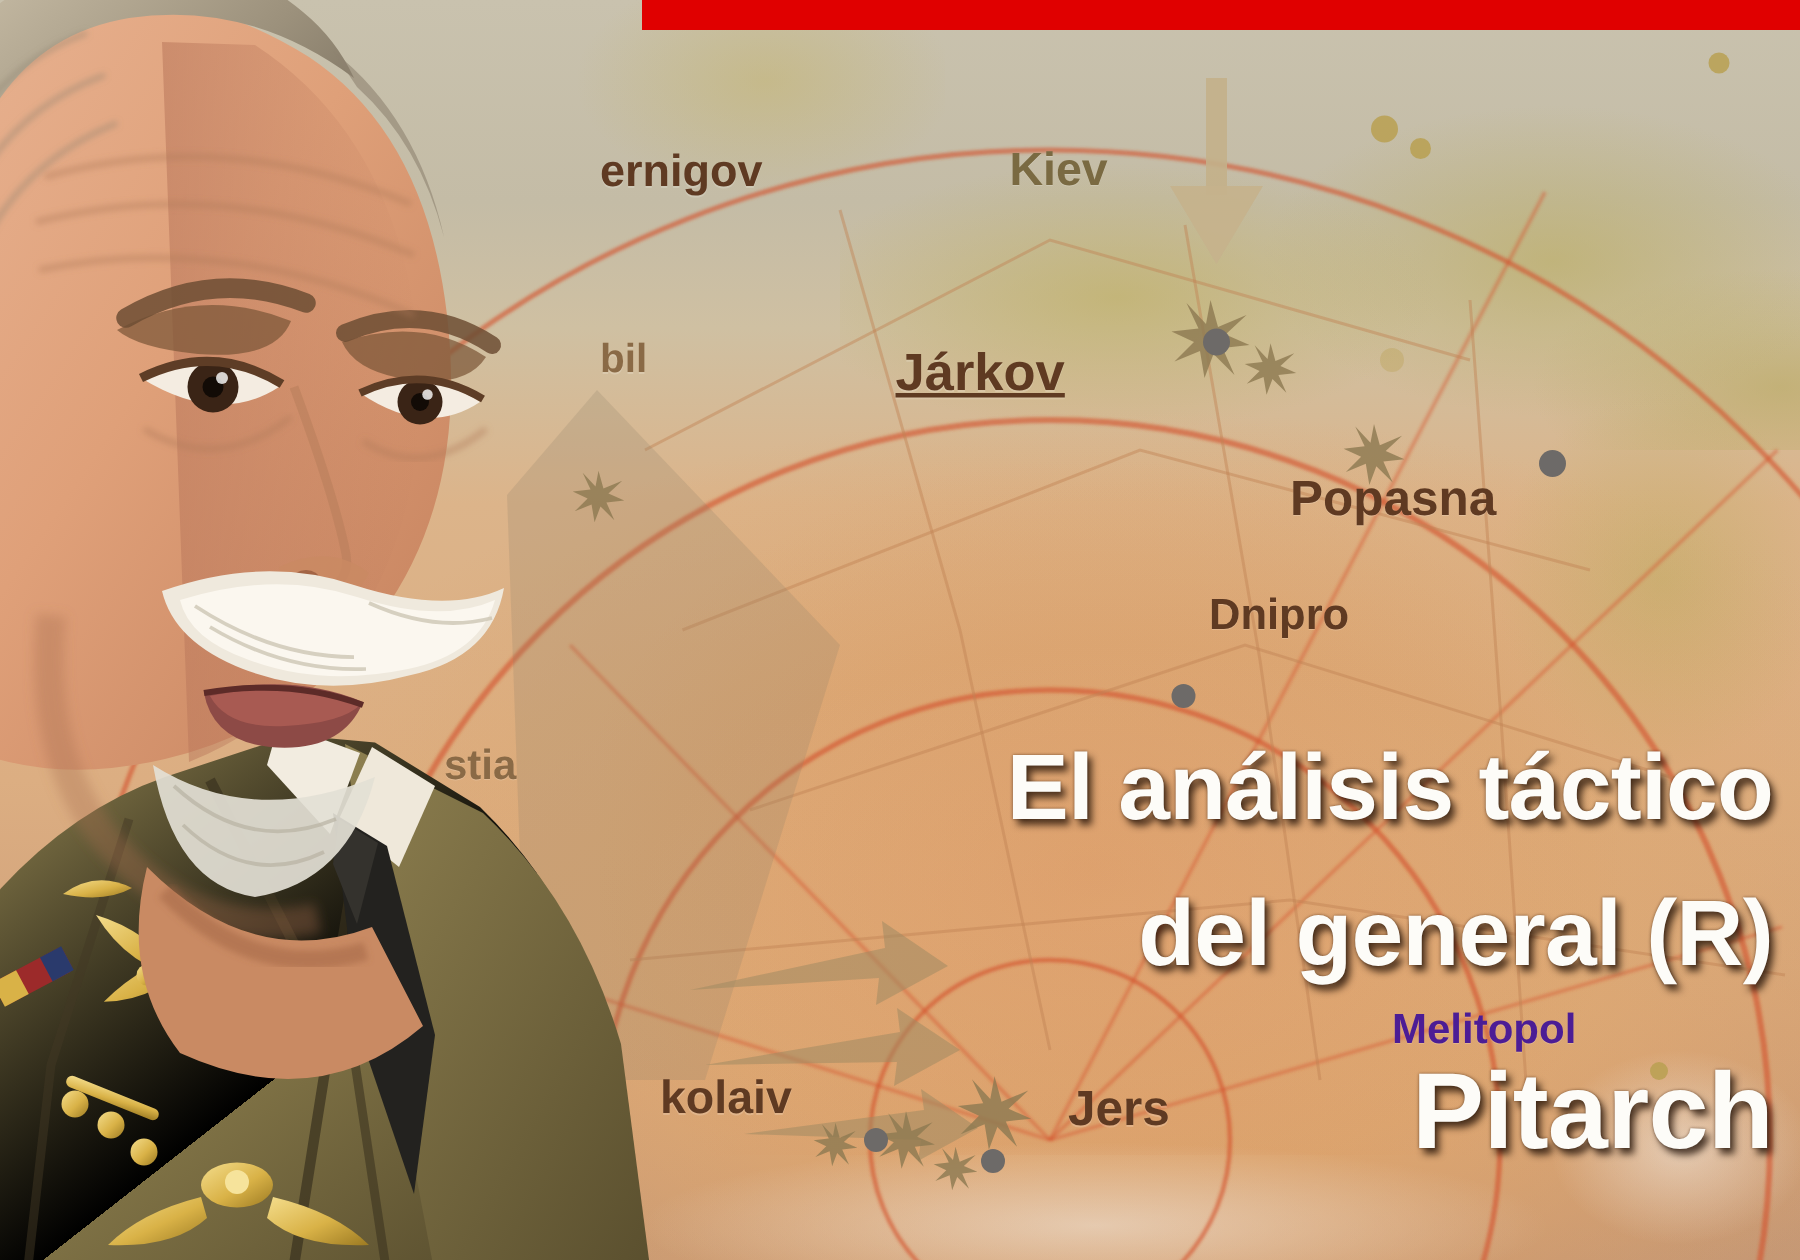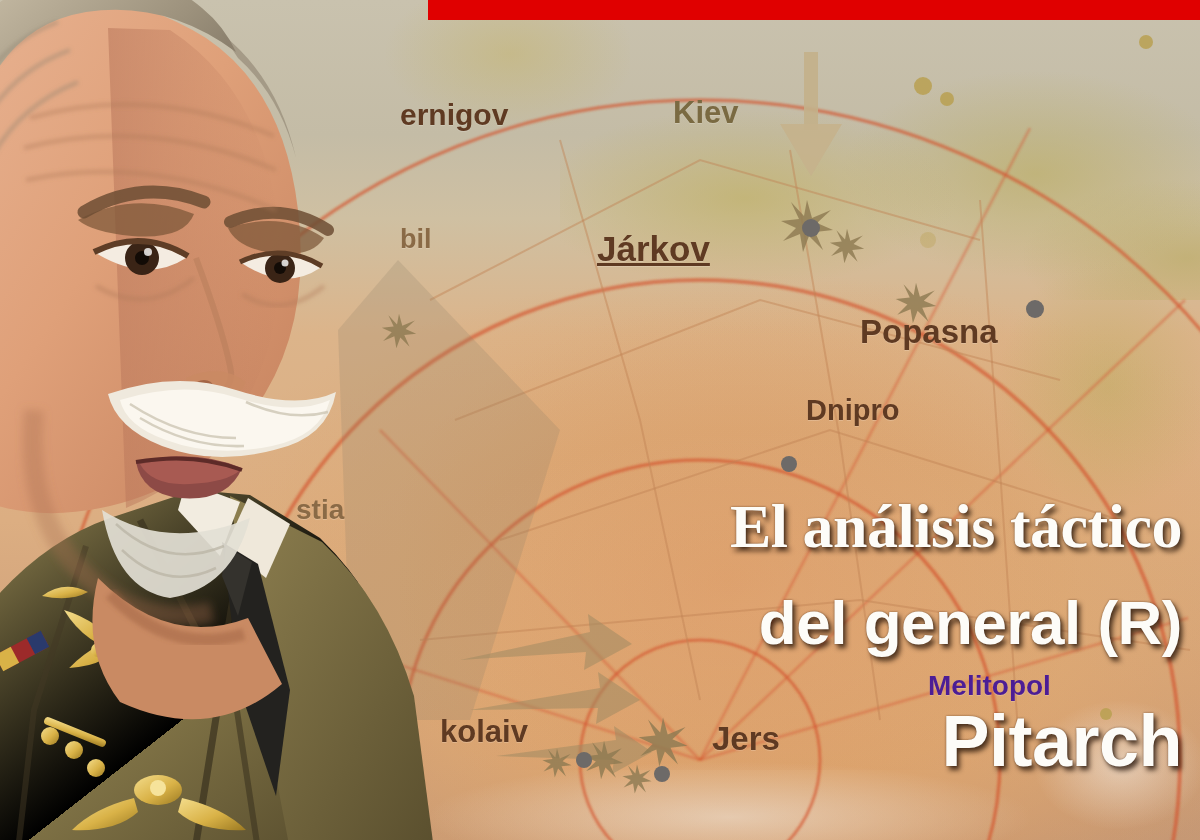--- a/index.html
+++ b/index.html
@@ -63,21 +63,21 @@
   
   .redbar{position:absolute;top:0;height:20px;}
 
   
   .headline{
     position:absolute;right:18px;text-align:right;
     color:#fdfcf8;font-weight:700;letter-spacing:-0.5px;
     text-shadow:3px 4px 5px rgba(30,14,4,.75), 0 0 2px rgba(60,30,10,.6);
     line-height:1.0;
   }
-  .h-l1{top:495px;font-size:62px;font-family:Liberation Serif, serif;}
+  .h-l1{top:495px;font-size:62px;}
   .h-l2{top:592px;font-size:62px;margin-left:14px;}
   .h-l3{top:705px;font-size:72px;}
 </style>
 </head>
 <body>
 
 <div id="stage">
 
   <div class="map-base"></div>
   <div class="land land-nw"></div>

